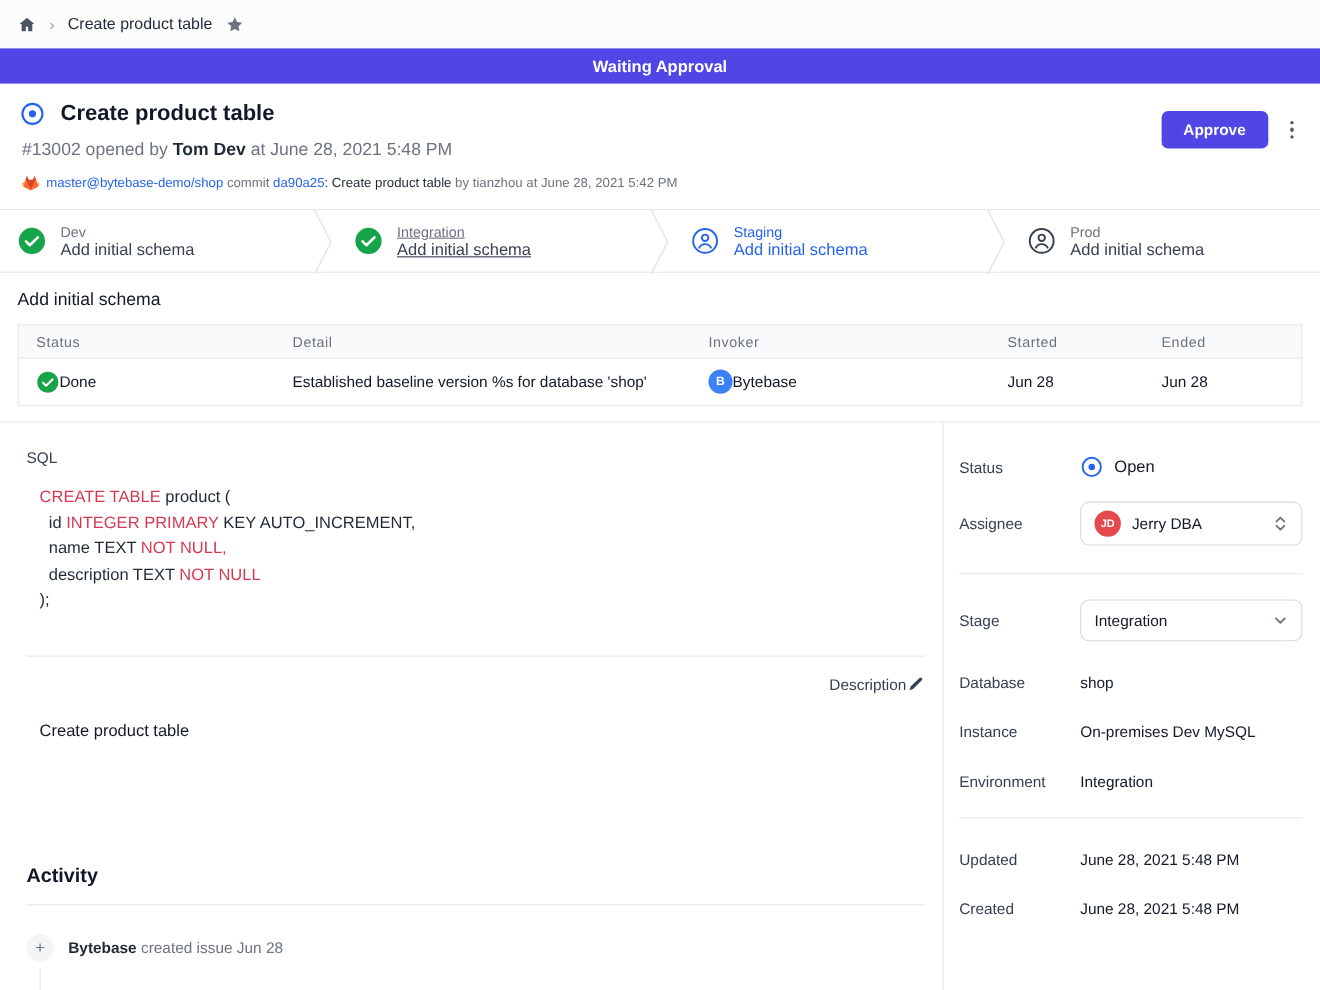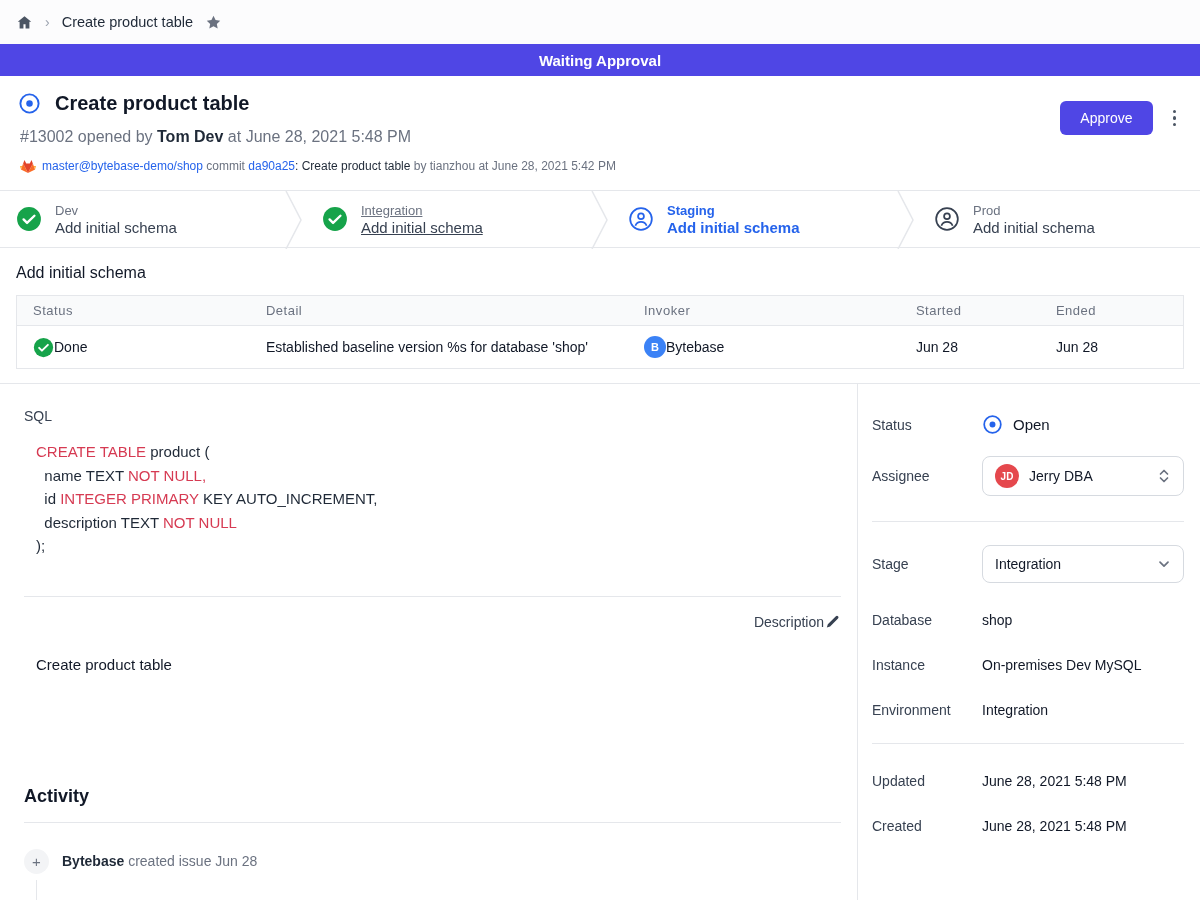--- a/index.html
+++ b/index.html
@@ -24,34 +24,34 @@
   .issue-header { padding:16px 24px 14px 18px; position:relative; flex:0 0 auto; }
   .title-row { display:flex; align-items:center; gap:14px; margin-bottom:12px; }
   .issue-title { font-size:20px; font-weight:700; color:#111827; }
   .meta-line { font-size:16px; color:#6b7280; margin:7px 0 0 2px; line-height:20px; }
   .meta-line .dark { color:#1f2937; font-weight:600; }
   .commit-line { font-size:12px; color:#6b7280; margin:9px 0 0 2px; display:flex; align-items:center; gap:6px; line-height:20px; }
   .link { color:#2563eb; text-decoration:none; cursor:pointer; }
   .commit-msg { color:#1f2937; }
   .header-actions { position:absolute; top:25px; right:20px; display:flex; align-items:center; gap:16px; }
   .btn-approve { background:#4f46e5; color:#fff; border:none; border-radius:6px; padding:9px 20px;
-                 font-size:14px; font-weight:400; cursor:pointer; font-family:inherit; }
+                 font-size:14px; font-weight:700; cursor:pointer; font-family:inherit; }
   .kebab { display:flex; flex-direction:column; gap:3px; cursor:pointer; padding:4px; }
   .kebab span { width:3.5px; height:3.5px; border-radius:50%; background:#4b5563; }
 
   
   .pipeline { display:flex; align-items:center; border-top:1px solid #e5e7eb; border-bottom:1px solid #e5e7eb;
               height:58px; flex:0 0 auto; background:#fff; }
   .stage { flex:1; display:flex; align-items:center; gap:13px; padding-left:16px; cursor:pointer; }
   .stage-sep { flex:0 0 auto; align-self:stretch; }
   .stage-texts { display:flex; flex-direction:column; gap:1px; }
   .stage-env { font-size:13px; color:#6b7280; }
   .stage-task { font-size:15px; color:#374151; }
   .stage.underlined .stage-env, .stage.underlined .stage-task { text-decoration:underline; }
-  .stage.active .stage-env, .stage.active .stage-task { color:#2563eb; font-weight:700; }
+  .stage.active .stage-env, .stage.active .stage-task { color:#2563eb; font-weight:400; }
   .stage.pending .stage-task { color:#374151; }
 
   
   .task-section { padding:16px 16px 0 16px; border-bottom:1px solid #e5e7eb; flex:0 0 auto; height:136px; }
   .task-heading { font-size:16px; color:#111827; font-weight:400; margin-left:0; margin-bottom:13px; }
   table.task-table { width:100%; border-collapse:collapse; border:1px solid #e5e7eb; }
   .task-table th { background:#f9fafb; text-align:left; font-weight:400; font-size:13px; color:#6b7280;
                    letter-spacing:.04em; padding:7px 16px; border-bottom:1px solid #e5e7eb; }
   .task-table td { padding:10px 16px; font-size:14px; color:#111827; background:#fff; }
   .cell-flex { display:flex; align-items:center; gap:0; }
@@ -260,21 +260,21 @@
           <td>Jun 28</td>
           <td>Jun 28</td>
         </tr>
       </tbody>
     </table>
   </div>
 
   <div class="split">
     <div class="main-col">
       <div class="section-label">SQL</div>
-      <div class="sql-code"><div><span class="kw">CREATE TABLE</span><span> product (</span></div><div><span>  name TEXT </span><span class="kw">NOT NULL,</span></div><div><span>  id </span><span class="kw">INTEGER PRIMARY</span><span> KEY AUTO_INCREMENT,</span></div><div><span>  description TEXT </span><span class="kw">NOT NULL</span></div><div><span>);</span></div></div>
+      <div class="sql-code"><div><span class="kw">CREATE TABLE</span><span> product (</span></div><div><span>  id </span><span class="kw">INTEGER PRIMARY</span><span> KEY AUTO_INCREMENT,</span></div><div><span>  name TEXT </span><span class="kw">NOT NULL,</span></div><div><span>  description TEXT </span><span class="kw">NOT NULL</span></div><div><span>);</span></div></div>
 
       <hr class="divider">
 
       <div class="desc-head">
         <span class="section-label">Description</span>
         <span class="icon-btn">
           <svg width="17" height="17" viewBox="0 0 24 24" fill="#374151">
               <path d="M16.8 3.3a2.1 2.1 0 0 1 3 3L8.6 17.5 4 18.9l1.4-4.6L16.8 3.3z"></path>
             </svg>
         </span>

